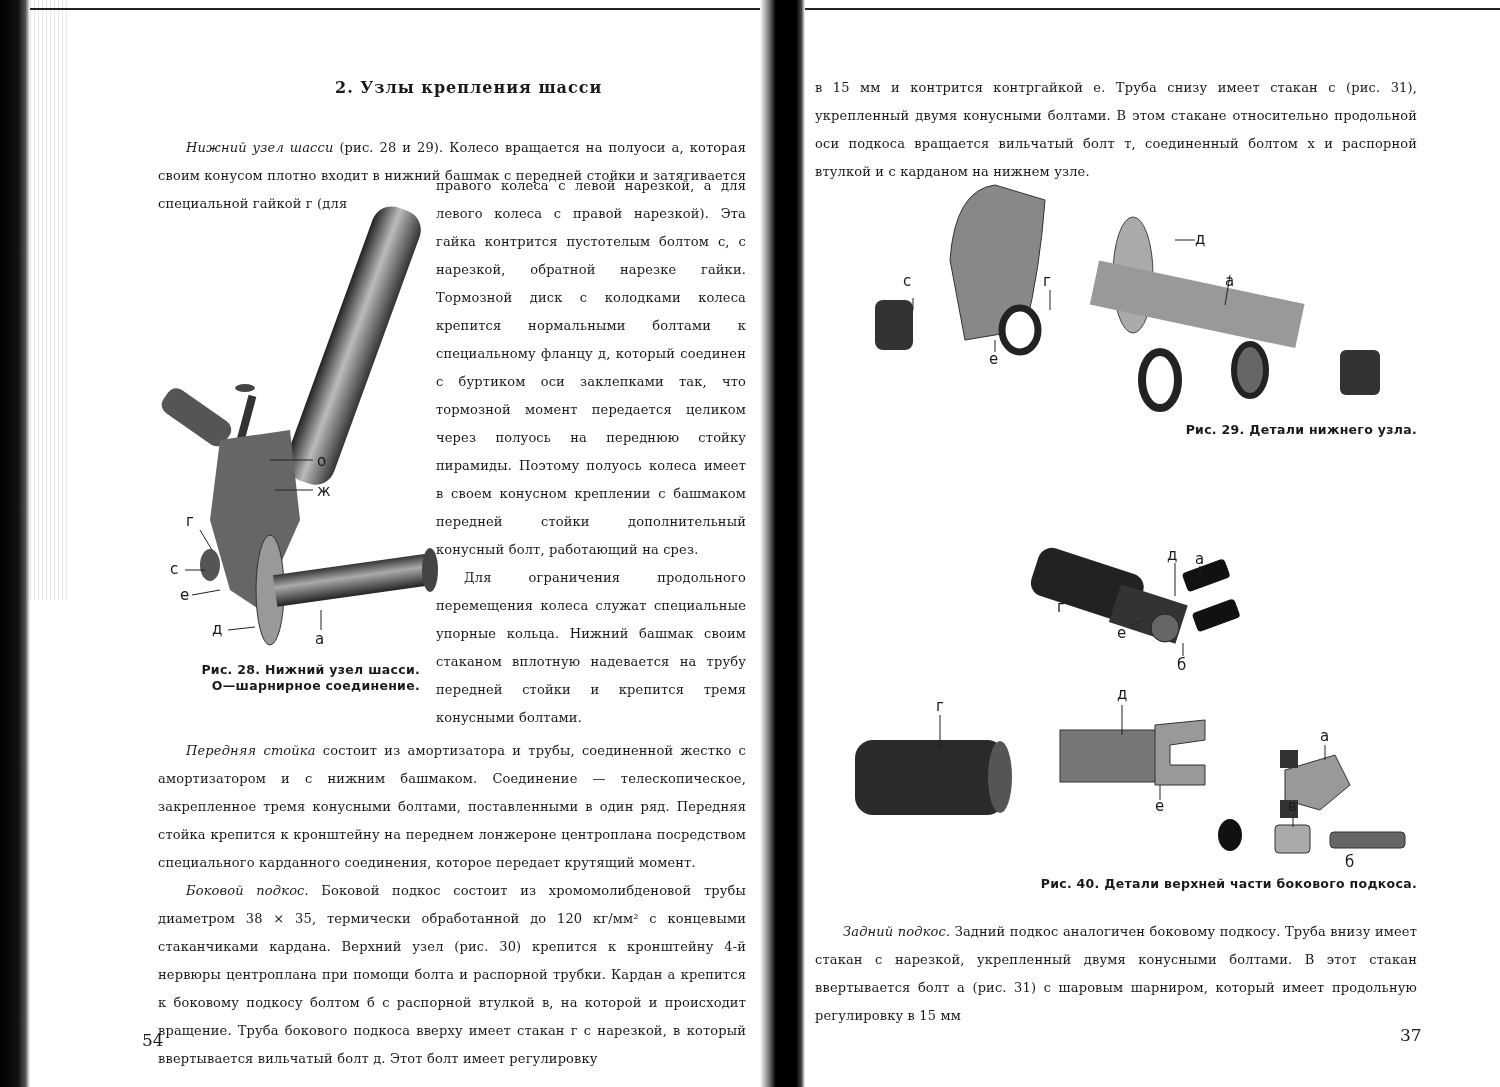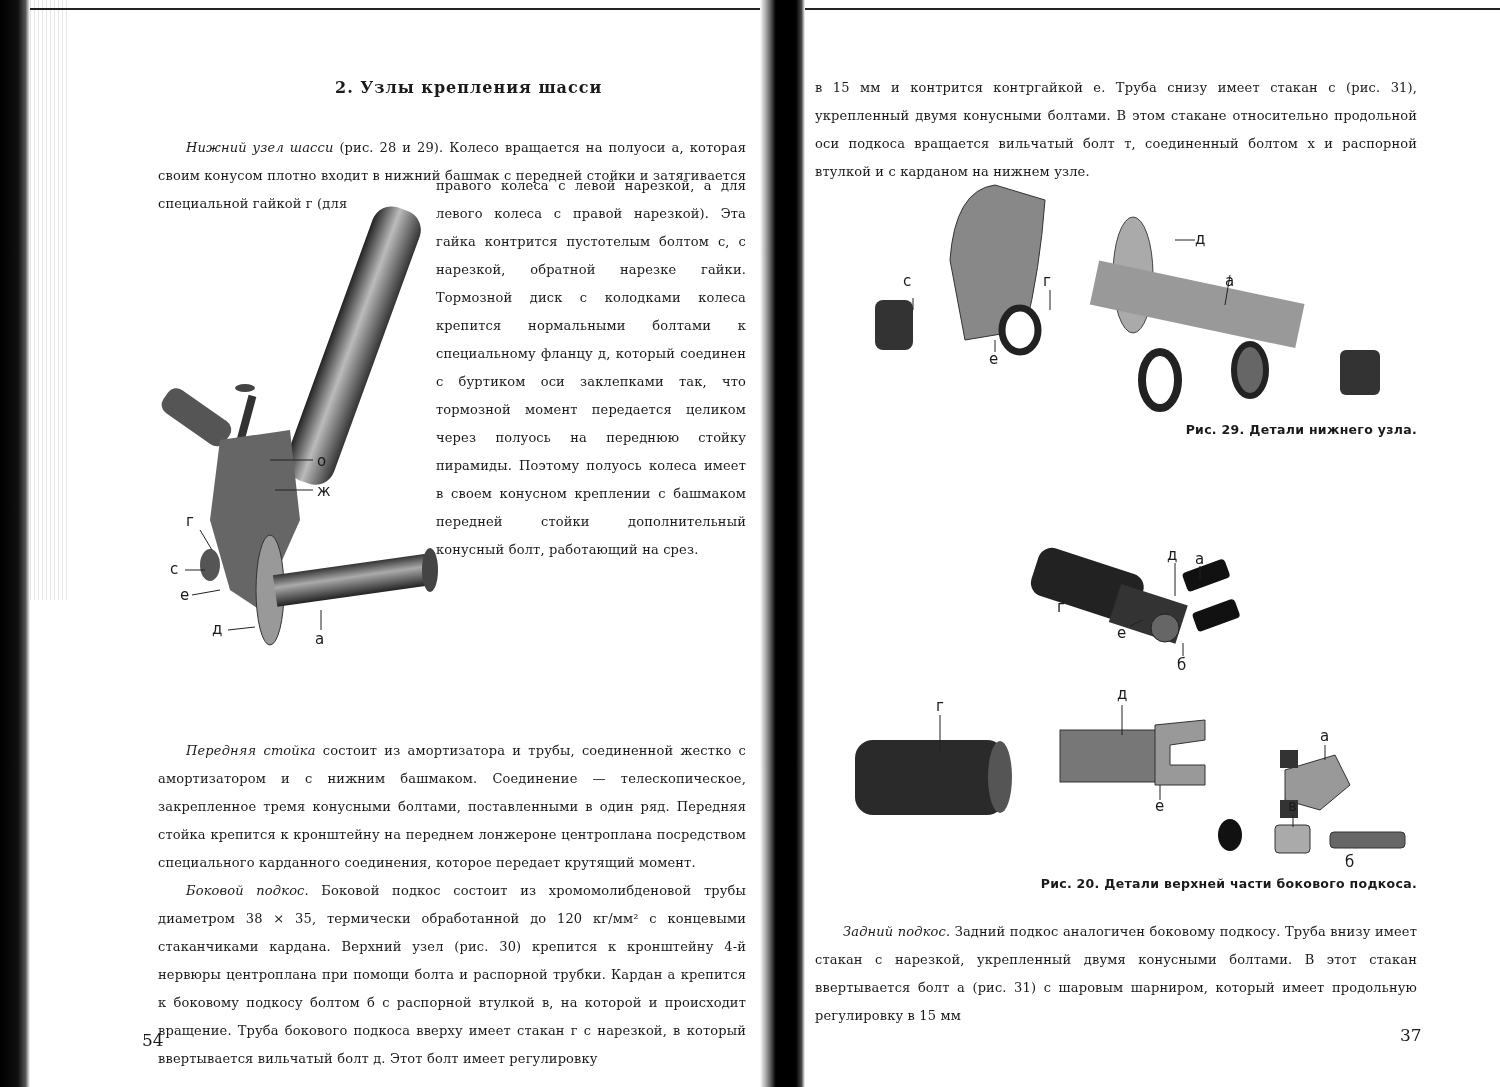--- a/index.html
+++ b/index.html
@@ -33,20 +33,21 @@
 
 <div class="page left">
   <h2 style="left:195px;top:78px;">2. Узлы крепления шасси</h2>
 
   <div class="txt" style="left:18px;top:114px;width:588px;margin-top:20px;">
     <p><i>Нижний узел шасси</i><span> (рис. 28 и 29). Колесо вращается на полуоси а, которая своим конусом плотно входит в нижний башмак с передней стойки и затягивается специальной гайкой г (для</span></p>
   </div>
 
   <div class="txt" style="left:296px;top:172px;width:310px;">
     <p class="noindent">правого колеса с левой нарезкой, а для левого колеса с правой нарезкой). Эта гайка контрится пустотелым болтом с, с нарезкой, обратной нарезке гайки. Тормозной диск с колодками колеса крепится нормальными болтами к специальному фланцу д, который соединен с буртиком оси заклепками так, что тормозной момент передается целиком через полуось на переднюю стойку пирамиды. Поэтому полуось колеса имеет в своем конусном креплении с башмаком передней стойки дополнительный конусный болт, работающий на срез.</p>
+    <p>Для ограничения продольного перемещения колеса служат специальные упорные кольца. Нижний башмак своим стаканом вплотную надевается на трубу передней стойки и крепится тремя конусными болтами.</p>
   </div>
 
   <div class="fig" style="left:10px;top:190px;width:290px;height:460px;">
     <svg width="290" height="460">
       <defs>
         <linearGradient id="tubeG" x1="0" y1="0" x2="1" y2="0">
           <stop offset="0" stop-color="#222"></stop>
             <stop offset=".45" stop-color="#bbb"></stop>
             <stop offset="1" stop-color="#333"></stop>
         </linearGradient>
@@ -79,20 +80,24 @@
     </svg>
     <span class="lbl" style="left:167px;top:262px;">о</span>
     <span class="lbl" style="left:167px;top:292px;">ж</span>
     <span class="lbl" style="left:36px;top:322px;">г</span>
     <span class="lbl" style="left:20px;top:370px;">с</span>
     <span class="lbl" style="left:30px;top:396px;">е</span>
     <span class="lbl" style="left:62px;top:430px;">д</span>
     <span class="lbl" style="left:165px;top:440px;">а</span>
   </div>
 
+  <div class="caption" style="left:10px;top:662px;width:270px;">
+    <div>Рис. 28. Нижний узел шасси.</div>
+    <div>О—шарнирное соединение.</div>
+  </div>
 
   <div class="txt" style="left:18px;top:737px;width:588px;">
     <p><i>Передняя стойка</i><span> состоит из амортизатора и трубы, соединенной жестко с амортизатором и с нижним башмаком. Соединение — телескопическое, закрепленное тремя конусными болтами, поставленными в один ряд. Передняя стойка крепится к кронштейну на переднем лонжероне центроплана посредством специального карданного соединения, которое передает крутящий момент.</span></p>
     <p><i>Боковой подкос.</i><span> Боковой подкос состоит из хромомолибденовой трубы диаметром 38 × 35, термически обработанной до 120 кг/мм² с концевыми стаканчиками кардана. Верхний узел (рис. 30) крепится к кронштейну 4-й нервюры центроплана при помощи болта и распорной трубки. Кардан а крепится к боковому подкосу болтом б с распорной втулкой в, на которой и происходит вращение. Труба бокового подкоса вверху имеет стакан г с нарезкой, в который ввертывается вильчатый болт д. Этот болт имеет регулировку</span></p>
   </div>
 
   <div class="pagenum" style="left:2px;top:1030px;">54</div>
 </div>
 
 <div class="page right">
@@ -169,20 +174,20 @@
         <line x1="443" y1="130" x2="443" y2="142"></line>
       </g>
     </svg>
     <span class="lbl" style="left:86px;top:12px;">г</span>
     <span class="lbl" style="left:267px;top:0;">д</span>
     <span class="lbl" style="left:305px;top:112px;">е</span>
     <span class="lbl" style="left:470px;top:42px;">а</span>
     <span class="lbl" style="left:438px;top:112px;">в</span>
     <span class="lbl" style="left:495px;top:168px;">б</span>
   </div>
-  <div class="caption" style="left:0;top:876px;width:602px;">Рис. 20. Детали верхней части бокового подкоса.</div>
+  <div class="caption" style="left:0;top:876px;width:602px;">Рис. 40. Детали верхней части бокового подкоса.</div>
 
   <div class="txt" style="left:0;top:918px;width:602px;">
     <p><i>Задний подкос.</i><span> Задний подкос аналогичен боковому подкосу. Труба внизу имеет стакан с нарезкой, укрепленный двумя конусными болтами. В этот стакан ввертывается болт а (рис. 31) с шаровым шарниром, который имеет продольную регулировку в 15 мм</span></p>
   </div>
 
   <div class="pagenum" style="left:585px;top:1025px;">37</div>
 </div>
 
 </body></html>

